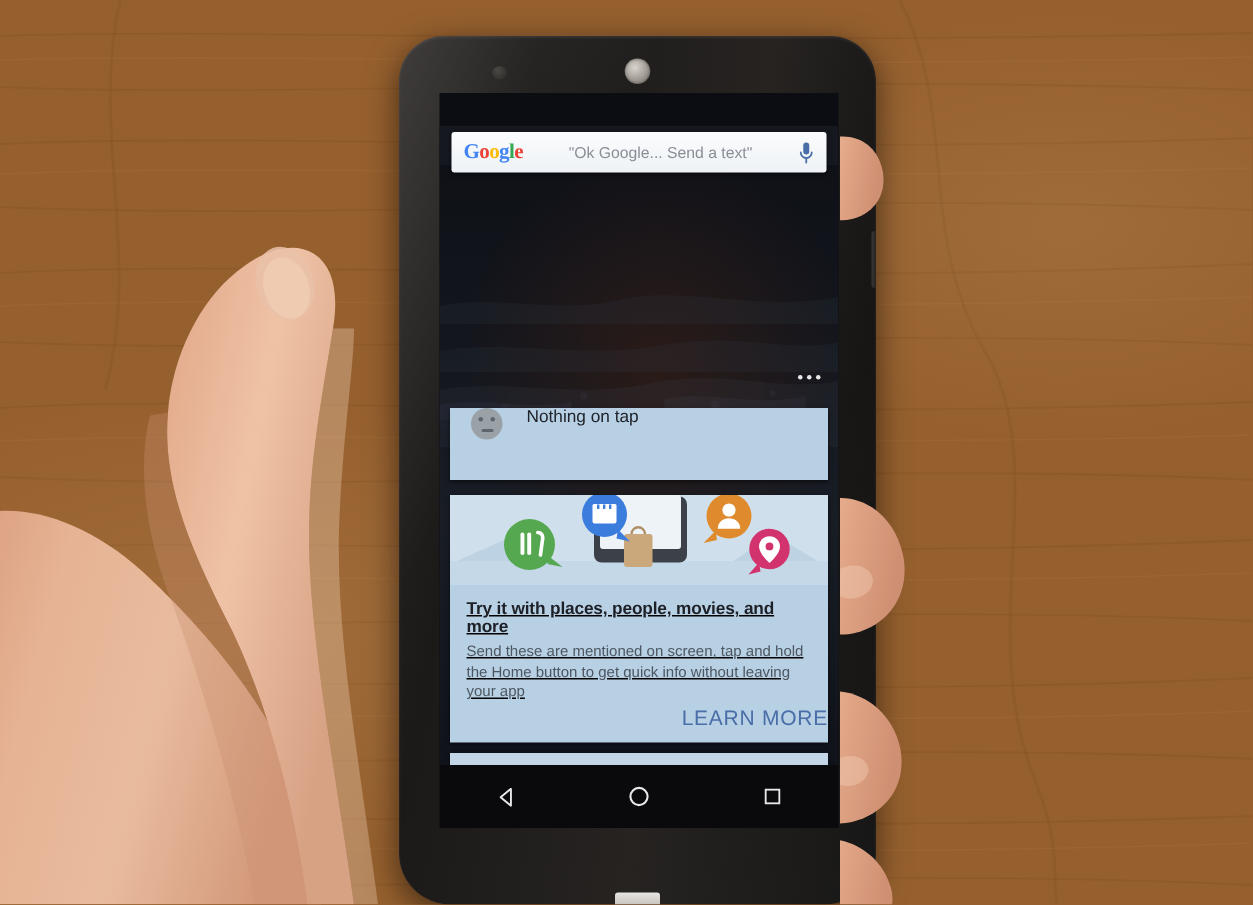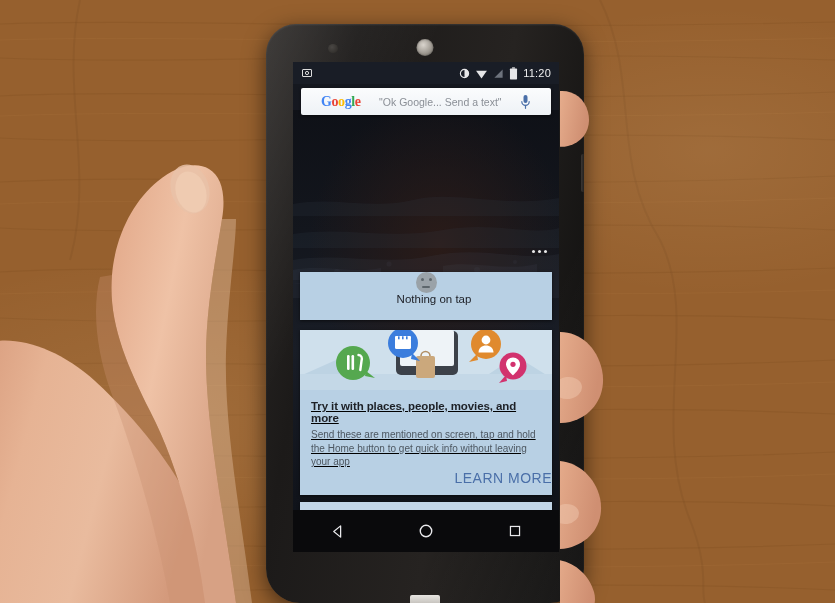--- a/index.html
+++ b/index.html
@@ -101,21 +101,21 @@
       radial-gradient(ellipse 70% 50% at 55% 38%, #2a1b18 0%, rgba(14,14,18,0) 70%),
       linear-gradient(180deg,#0e1016 0%, #13161d 35%, #191d26 62%, #10131a 100%);
   }
   #wall-texture{ position:absolute; inset:0; opacity:.55; }
 
   
   #search-bar{
     position:absolute; left:8px; top:26px; width:250px; height:27px;
     background:linear-gradient(180deg,#fbfcfd,#eef2f6);
     border-radius:2px;
-    display:flex; align-items:center; padding:0 20px;
+    display:flex; align-items:center; padding:0 8px;
     box-shadow:0 1px 3px rgba(0,0,0,.5);
   }
   #google-logo{ font-size:14px; font-weight:bold; letter-spacing:-.4px; font-family:"Liberation Serif", serif; }
   #google-logo .g1{color:#4285f4;} #google-logo .o1{color:#ea4335;}
   #google-logo .o2{color:#fbbc05;} #google-logo .g2{color:#4285f4;}
   #google-logo .l{color:#34a853;} #google-logo .e{color:#ea4335;}
   #search-hint{
     flex:1; text-align:center; font-size:10.5px; color:#8a8f96;
     white-space:nowrap; overflow:hidden;
   }
@@ -126,21 +126,21 @@
     display:flex; gap:3px;
   }
   #wall-more i{ width:3px; height:3px; border-radius:50%; background:#e8e8e8; display:block; }
 
   
   .card{
     position:absolute; left:7px; width:252px;
     background:#b8d0e4;
     box-shadow:0 1px 3px rgba(0,0,0,.55);
   }
-  #card-nothing{ top:210px; height:48px; display:flex; align-items:center; padding:0 14px;flex-direction:column; }
+  #card-nothing{ top:210px; height:48px; display:flex; align-items:flex-start; padding:0 14px; }
   #nothing-icon{
     width:21px; height:21px; border-radius:50%; background:#9aa2a8;
     position:relative; flex:0 0 auto;
   }
   #nothing-icon .eye{ position:absolute; top:6px; width:3px; height:3px; border-radius:50%; background:#5d666c; }
   #nothing-icon .eye.l{ left:5px; } #nothing-icon .eye.r{ right:5px; }
   #nothing-icon .mouth{ position:absolute; bottom:5px; left:50%; transform:translateX(-50%); width:8px; height:2px; border-radius:2px; background:#5d666c; }
   #nothing-label{ margin-left:16px; font-size:11.5px; color:#20232a; }
 
   #card-try{ top:268px; height:165px; overflow:hidden;text-decoration:underline; }
@@ -267,45 +267,20 @@
         </g>
         <g fill="#6b7488" opacity="0.14">
           <circle cx="44" cy="188" r="3"></circle>
           <circle cx="96" cy="180" r="2.5"></circle>
           <circle cx="184" cy="186" r="3"></circle>
           <circle cx="222" cy="178" r="2"></circle>
         </g>
       </svg>
     </div>
 
-    <div id="status-bar">
-      <div id="status-left">
-        <svg width="12" height="12" viewBox="0 0 24 24">
-          <path d="M4 5h16a1 1 0 011 1v12a1 1 0 01-1 1H4a1 1 0 01-1-1V6a1 1 0 011-1z" fill="none" stroke="#dcdcdc" stroke-width="2"></path>
-          <circle cx="12" cy="12" r="3.2" fill="none" stroke="#dcdcdc" stroke-width="2"></circle>
-        </svg>
-      </div>
-      <div id="status-right">
-        <svg width="11" height="11" viewBox="0 0 24 24">
-          <circle cx="12" cy="12" r="9" fill="none" stroke="#e6e6e8" stroke-width="2.4"></circle>
-          <path d="M12 3a9 9 0 010 18z" fill="#e6e6e8"></path>
-        </svg>
-        <svg width="13" height="11" viewBox="0 0 24 20">
-          <path d="M2 5 L22 5 L12 19 Z" fill="#e6e6e8"></path>
-        </svg>
-        <svg width="11" height="11" viewBox="0 0 24 24">
-          <path d="M3 21 L21 3 L21 21 Z" fill="#6d737d"></path>
-        </svg>
-        <svg width="9" height="13" viewBox="0 0 14 22">
-          <rect x="4.6" y="0.6" width="4.8" height="2" fill="#e6e6e8"></rect>
-          <rect x="1" y="2.6" width="12" height="18.4" rx="1" fill="#e6e6e8"></rect>
-        </svg>
-        <span id="status-time">11:20</span>
-      </div>
-    </div>
 
     <div id="search-bar">
       <div id="google-logo">
         <span class="g1">G</span><span class="o1">o</span><span class="o2">o</span><span class="g2">g</span><span class="l">l</span><span class="e">e</span>
       </div>
       <div id="search-hint">"Ok Google... Send a text"</div>
       <svg width="11" height="16" viewBox="0 0 16 24">
         <rect x="5" y="1.5" width="6" height="12" rx="3" fill="#4a6fa8"></rect>
         <path d="M2.5 11.5a5.5 5.5 0 0011 0" fill="none" stroke="#4a6fa8" stroke-width="1.8" stroke-linecap="round"></path>
         <line x1="8" y1="17" x2="8" y2="21.5" stroke="#4a6fa8" stroke-width="1.8" stroke-linecap="round"></line>

